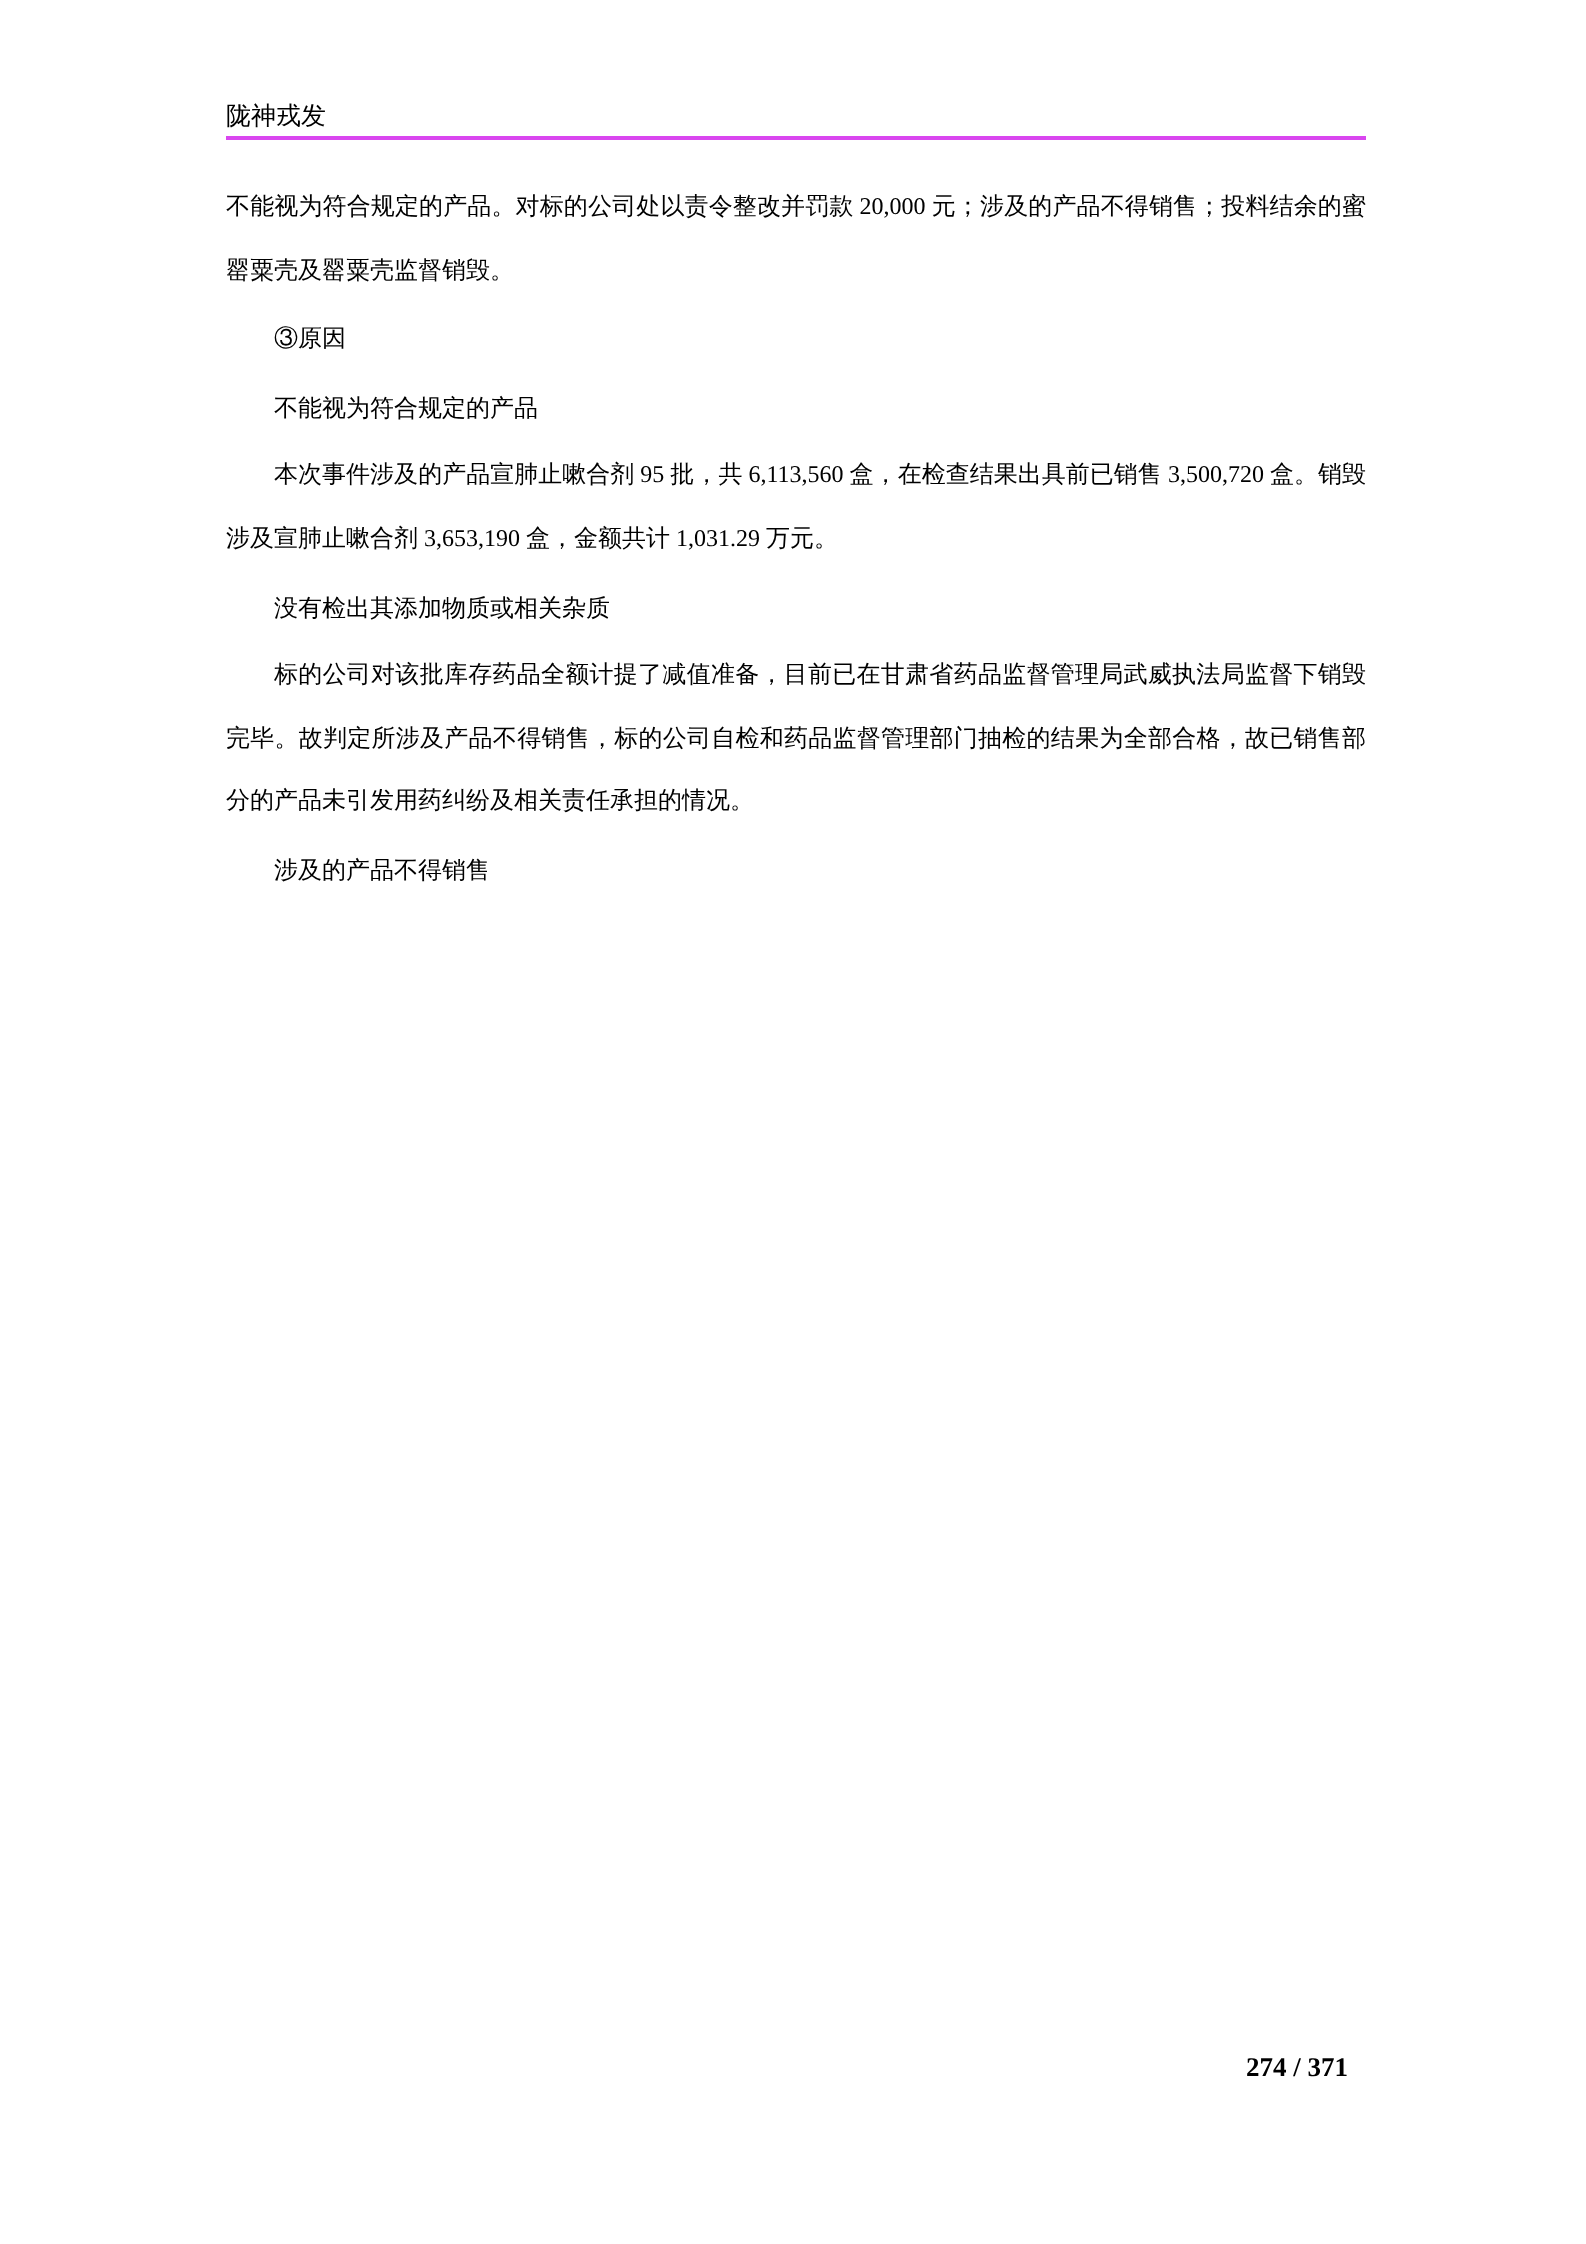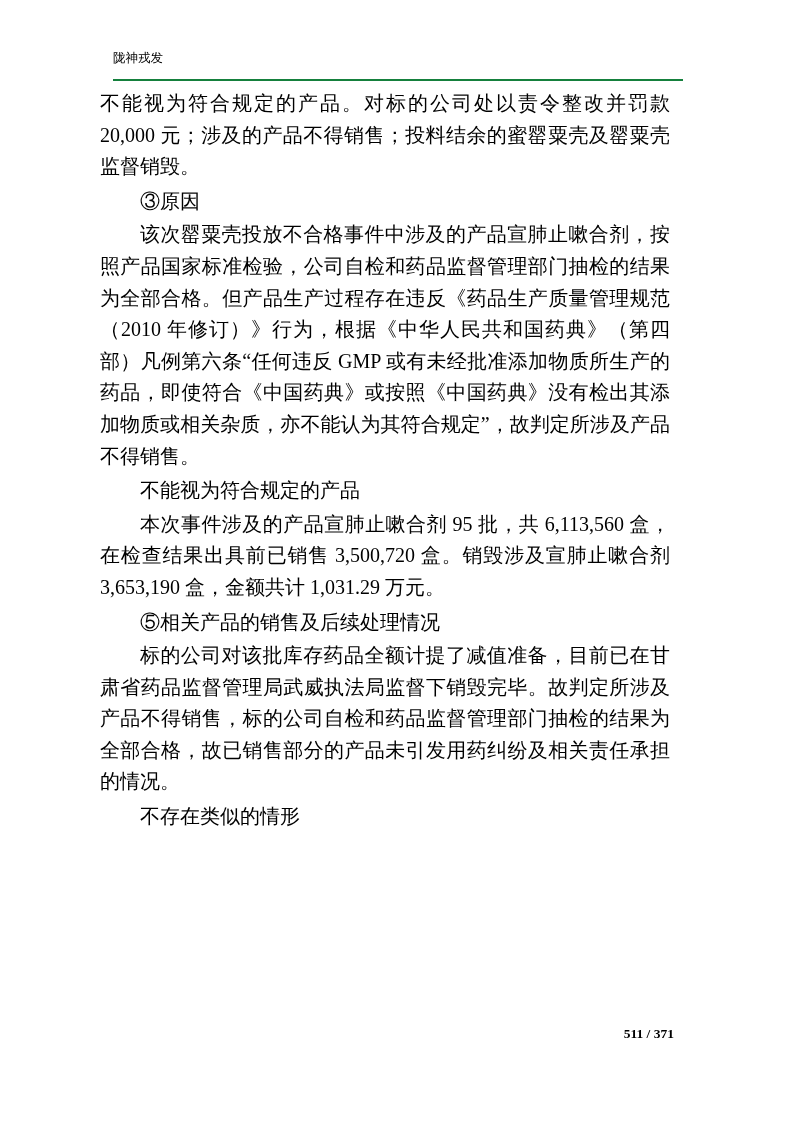--- a/index.html
+++ b/index.html
@@ -15,31 +15,31 @@
     background:#ffffff;
     overflow:hidden;
   }
   .header {
     position:absolute;
     left:113px; top:50px;
     width:570px;
     display:flex;
     justify-content:space-between;
     align-items:flex-end;
-    border-bottom:2px solid #15803d;
-    padding-bottom:13px;
+    border-bottom:2px solid #d946ef;
+    padding-bottom:2px;
     font-size:12.5px;
     line-height:16px;
     white-space:nowrap;
   }
   .doc-body {
     position:absolute;
-    left:100px; top:88px;
+    left:113px; top:88px;
     width:570px;
-    font-size:20px;
+    font-size:12px;
     line-height:31.6px;
     text-align:justify;
     text-justify:inter-ideograph;
   }
   .para {
     text-indent:2em;
     margin:0 0 2px 0;
   }
   .para-cont {
     text-indent:0;
@@ -73,31 +73,30 @@
 
   <div class="header">
     <span>陇神戎发</span>
   </div>
 
   <div class="doc-body">
     <p class="para para-cont">不能视为符合规定的产品。对标的公司处以责令整改并罚款 20,000 元；涉及的产品不得销售；投料结余的蜜罂粟壳及罂粟壳监督销毁。</p>
 
     <p class="sec-heading">③原因</p>
 
-    <p class="para">该次罂粟壳投放不合格事件中涉及的产品宣肺止嗽合剂，按照产品国家标准检验，公司自检和药品监督管理部门抽检的结果为全部合格。但产品生产过程存在违反《药品生产质量管理规范（2010 年修订）》行为，根据《中华人民共和国药典》（第四部）凡例第六条“任何违反 GMP 或有未经批准添加物质所生产的药品，即使符合《中国药典》或按照《中国药典》没有检出其添加物质或相关杂质，亦不能认为其符合规定”，故判定所涉及产品不得销售。</p>
 
     <p class="sec-heading">不能视为符合规定的产品</p>
 
     <p class="para">本次事件涉及的产品宣肺止嗽合剂 95 批，共 6,113,560 盒，在检查结果出具前已销售 3,500,720 盒。销毁涉及宣肺止嗽合剂 3,653,190 盒，金额共计 1,031.29 万元。</p>
 
-    <p class="sec-heading">⑤相关产品的销售及后续处理情况</p>
+    <p class="sec-heading">没有检出其添加物质或相关杂质</p>
 
     <p class="para">标的公司对该批库存药品全额计提了减值准备，目前已在甘肃省药品监督管理局武威执法局监督下销毁完毕。故判定所涉及产品不得销售，标的公司自检和药品监督管理部门抽检的结果为全部合格，故已销售部分的产品未引发用药纠纷及相关责任承担的情况。</p>
 
 
-    <p class="sec-heading">不存在类似的情形</p>
+    <p class="sec-heading">涉及的产品不得销售</p>
 
 
   </div>
 
-  <div class="footer-page">511 / 371</div>
+  <div class="footer-page">274 / 371</div>
 
 </div>
 
 </body></html>

